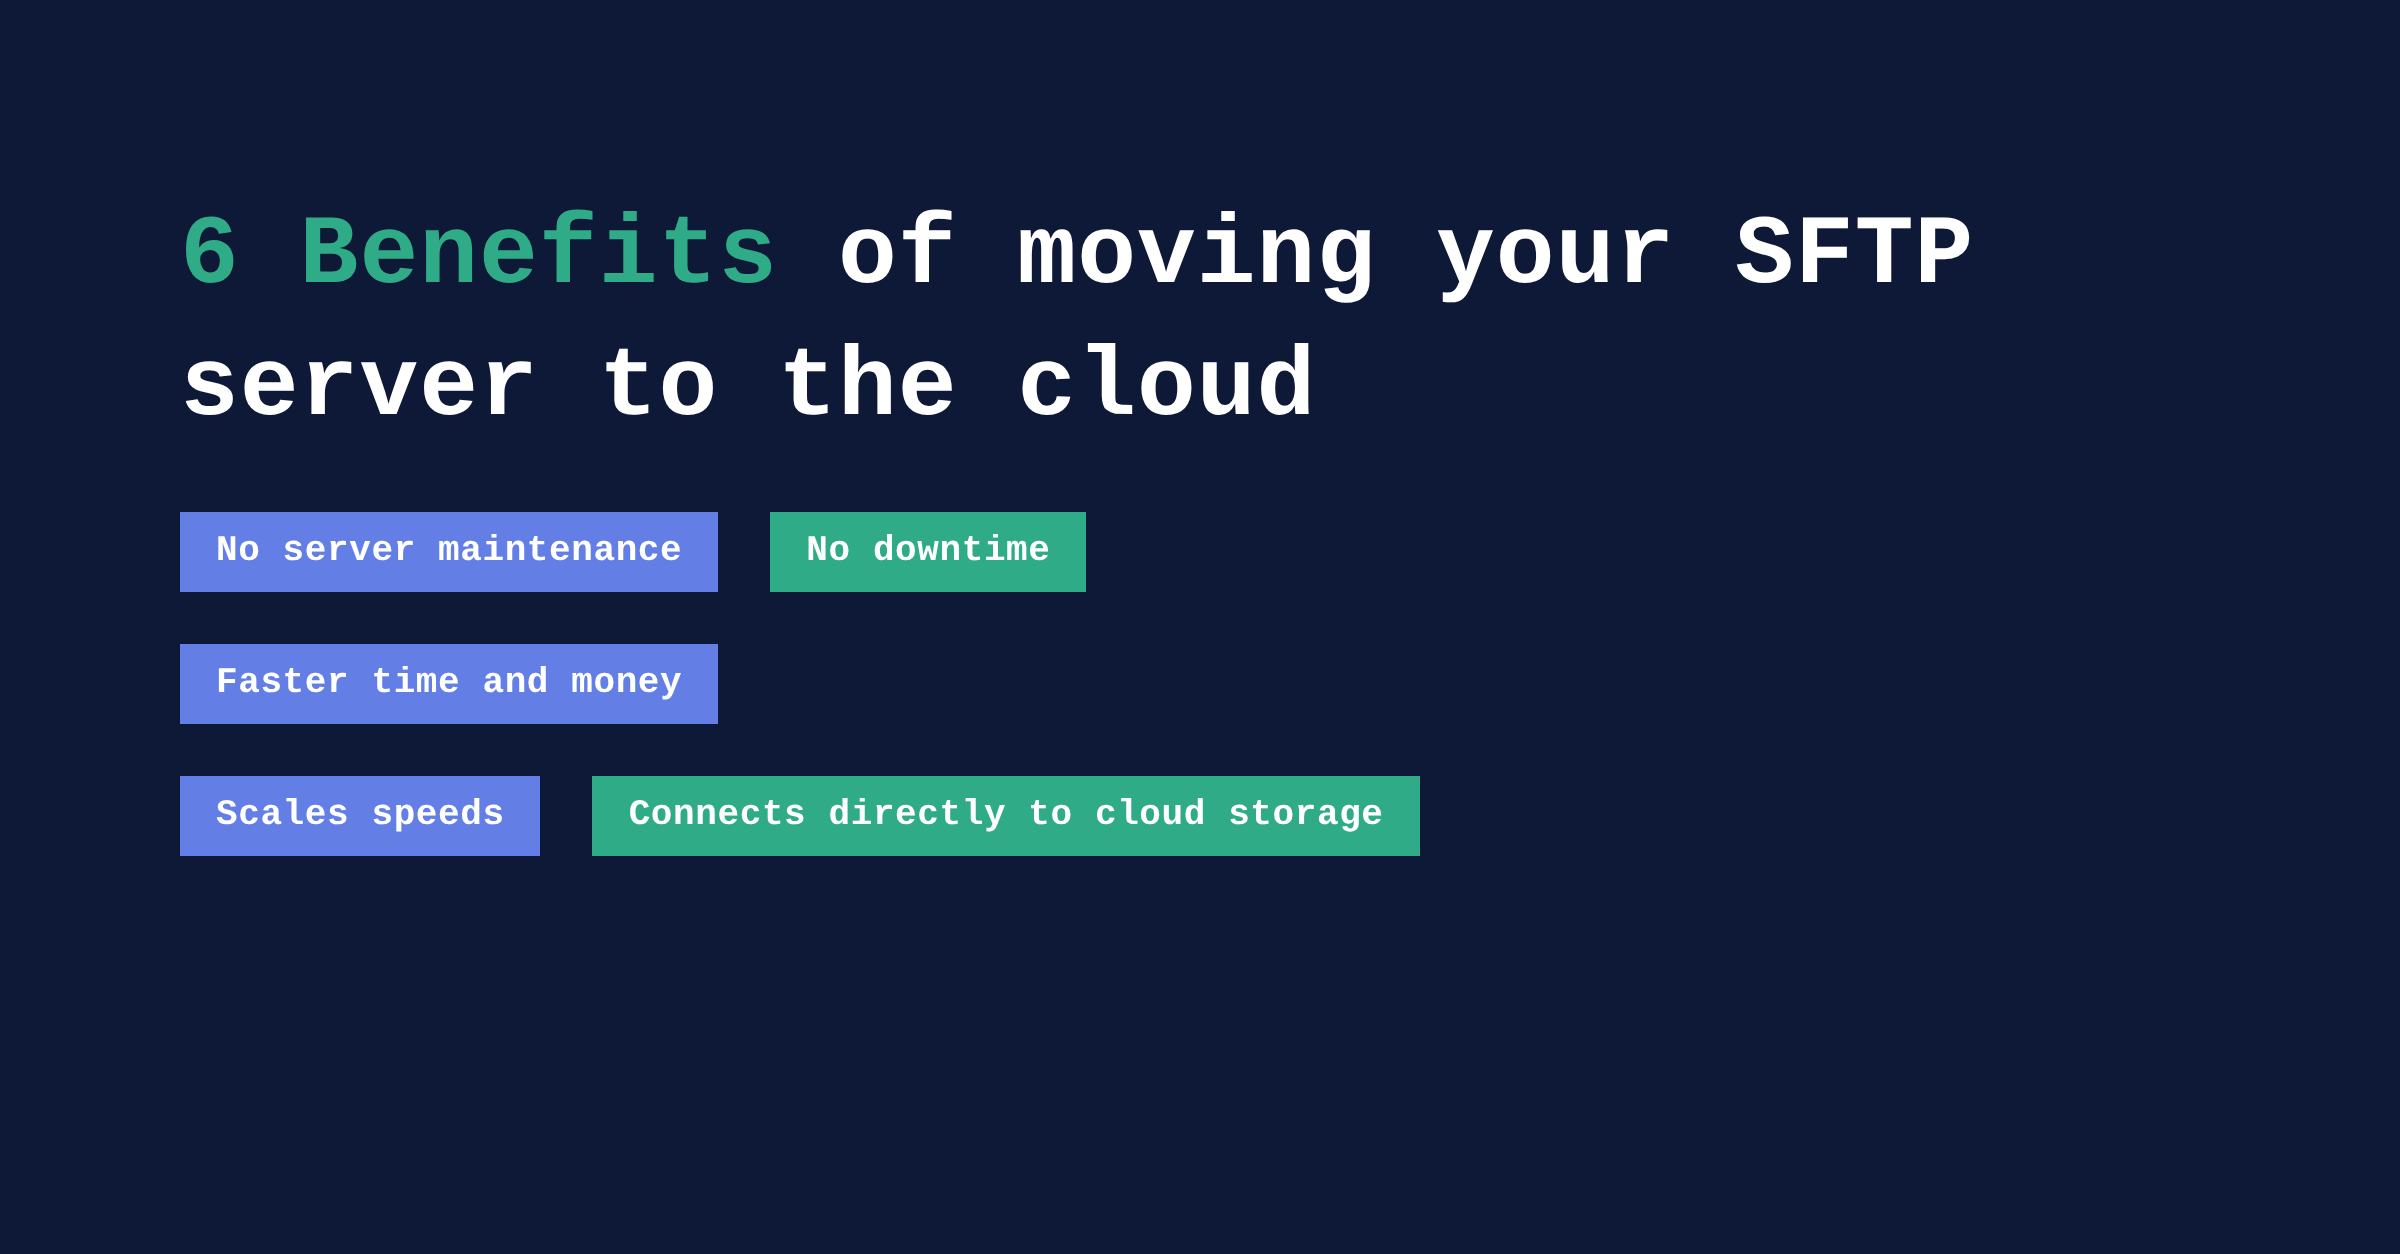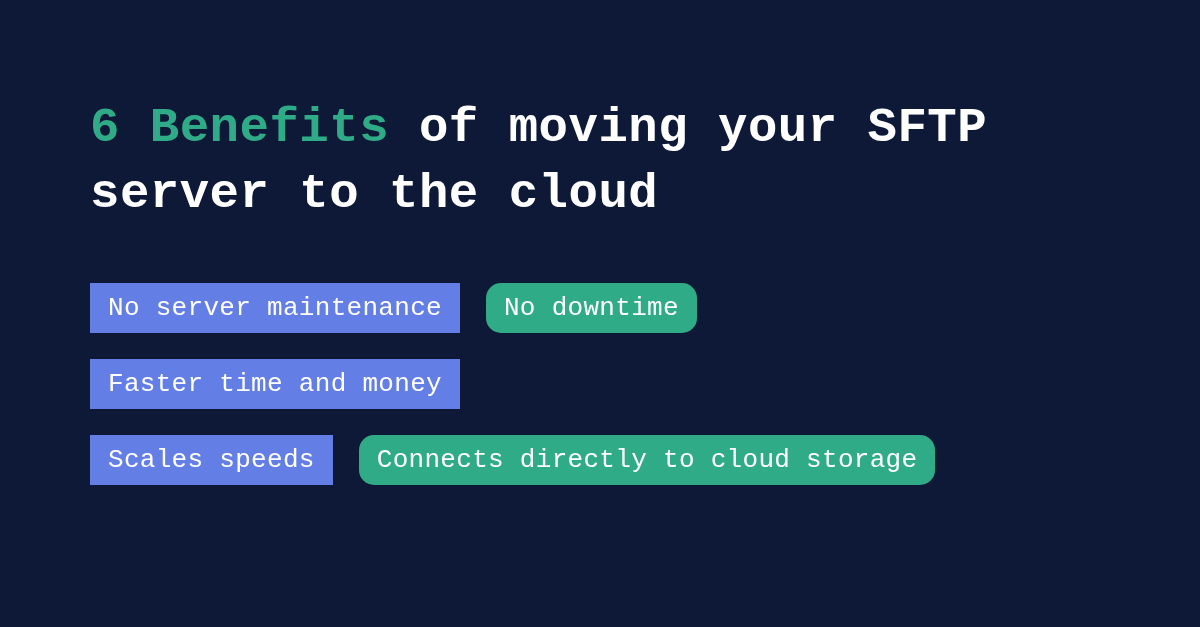--- a/index.html
+++ b/index.html
@@ -13,51 +13,50 @@
       background-color: #0d1936;
       font-family: 'Courier New', Courier, monospace;
       padding: 95px 90px;
       overflow: hidden;
     }
     .title {
       font-size: 49px;
       font-weight: bold;
       line-height: 1.35;
       color: #ffffff;
-      margin-bottom: 56px;
+      margin-bottom: 29px;
       letter-spacing: 0.5px;
     }
     .title-accent {
       color: #2fac87;
     }
     .badges {
       display: flex;
       flex-direction: column;
       gap: 26px;
     }
     .badge-row {
       display: flex;
       gap: 26px;
     }
     .badge {
       display: inline-block;
       padding: 10px 18px;
-      font-size: 26px;
-      font-weight: normal;
+      font-size: 18px;
+      font-weight: bold;
       color: #ffffff;
       font-family: 'Courier New', Courier, monospace;
       letter-spacing: 0.3px;
       white-space: nowrap;
     }
     .badge-blue {
       background-color: #637fe6;
     }
     .badge-green {
       background-color: #2fac87;
-      border-radius: 15px;
     }
   </style>
 </head>
 <body>
 
 <h1 class="title">
   <span class="title-accent">6 Benefits</span><span> of moving your SFTP server to the cloud</span>
 </h1>
 
 <div class="badges">

